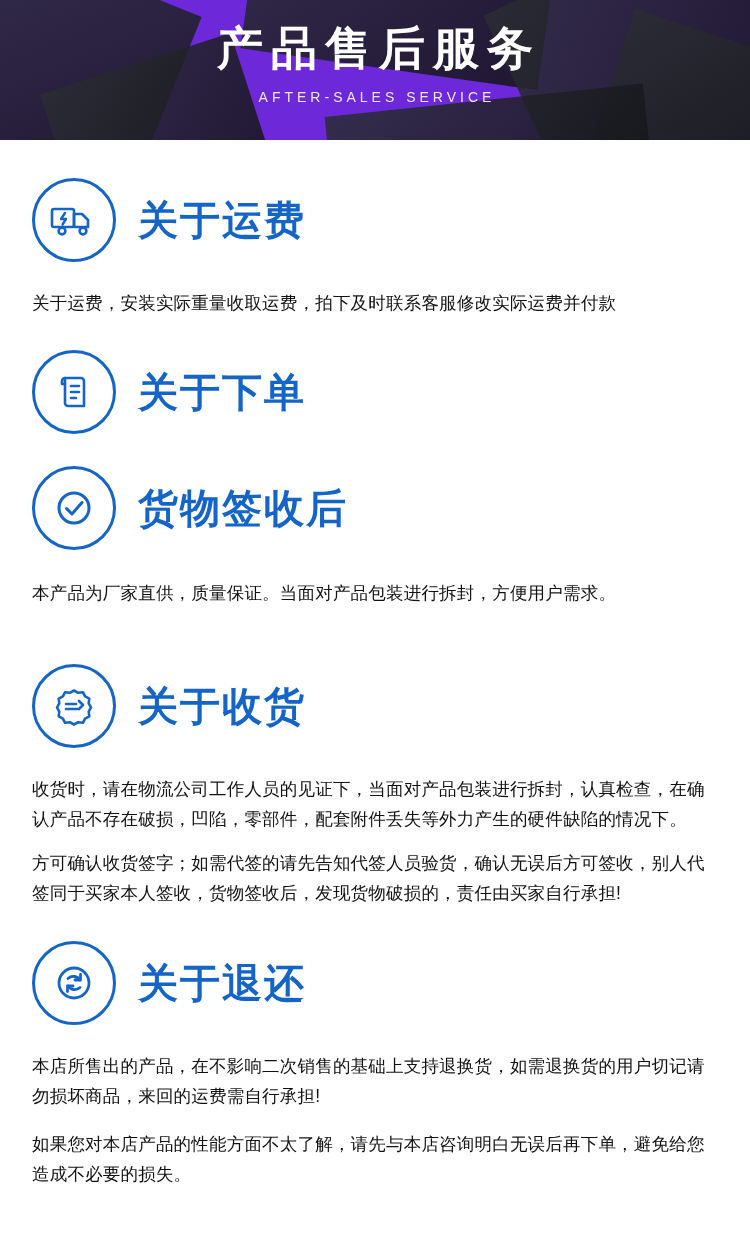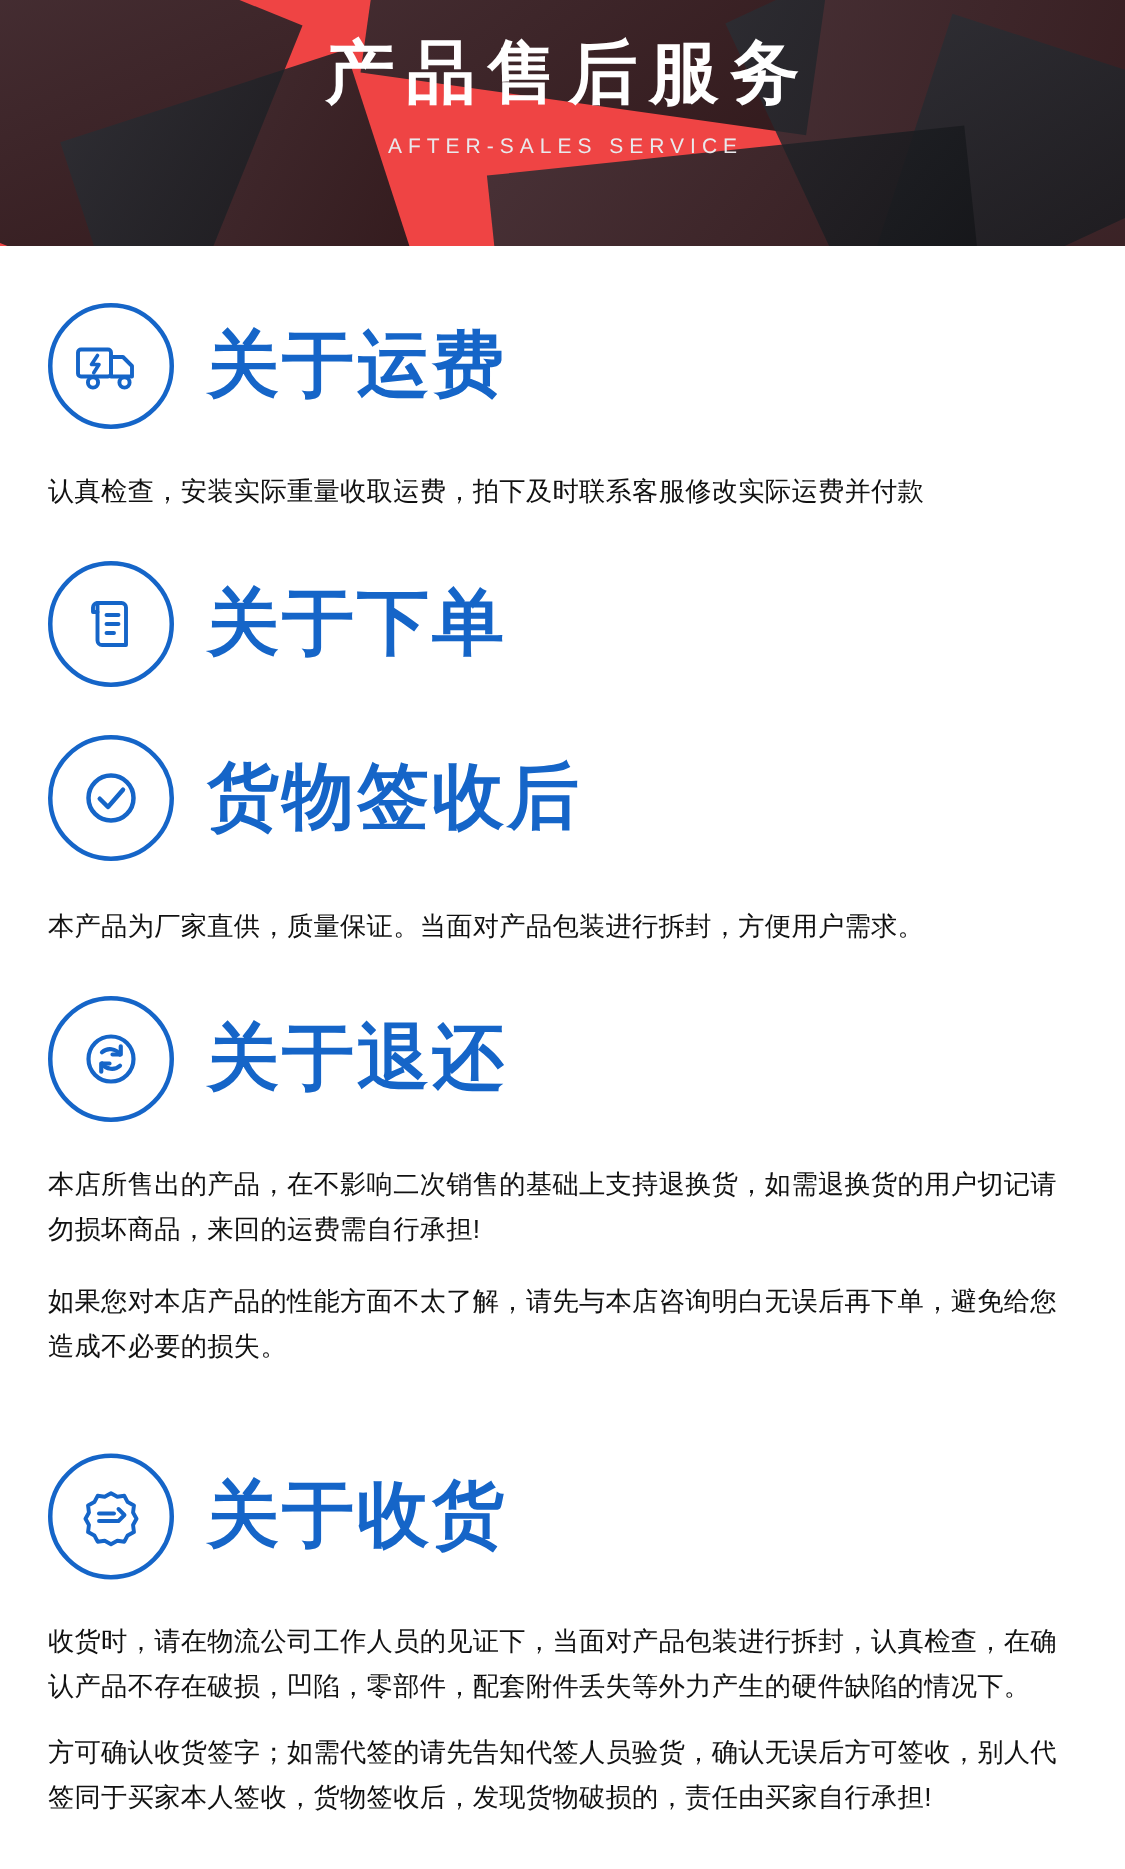--- a/index.html
+++ b/index.html
@@ -17,22 +17,22 @@
     min-height: 1246px;
     position: relative;
     overflow: hidden;
     background: #ffffff;
   }
 
   
   .header {
     position: relative;
     width: 750px;
-    height: 164px;
-    background: #ef4444;
+    height: 140px;
+    background: #6d28d9;
     overflow: hidden;
   }
   .header .facet {
     position: absolute;
     background: linear-gradient(135deg, #2a2d33 0%, #121316 100%);
     opacity: 0.85;
   }
   .f1 { left: -40px; top: -30px; width: 210px; height: 210px; transform: rotate(22deg); }
   .f2 { left: 60px; top: 60px; width: 200px; height: 160px; transform: rotate(-18deg);
         background: linear-gradient(120deg, #1b1d21 0%, #0b0b0d 100%); }
@@ -86,21 +86,21 @@
     border-radius: 50%;
     border: 3px solid #1565c8;
     display: flex;
     align-items: center;
     justify-content: center;
     flex: 0 0 auto;
     box-sizing: border-box;
   }
   .icon-circle svg { display: block; }
   .sec-title {
-    font-size: 48px;
+    font-size: 40px;
     font-weight: bold;
     color: #1565c8;
     letter-spacing: 2px;
     line-height: 1;
   }
   .sec-body {
     padding: 0 10px 0 14px;
   }
   .sec-body p {
     margin: 0 0 10px 0;
@@ -152,21 +152,21 @@
             <rect x="2" y="9" width="22" height="18" rx="2"></rect>
             <path d="M24 14h8l6 6v7H24z"></path>
             <circle cx="12" cy="31" r="3.4"></circle>
             <circle cx="33" cy="31" r="3.4"></circle>
             <path d="M15 13l-4 6h5l-3.5 5.5" stroke-width="2.4"></path>
           </svg>
         </div>
         <div class="sec-title">关于运费</div>
       </div>
       <div class="sec-body">
-        <p>认真检查，安装实际重量收取运费，拍下及时联系客服修改实际运费并付款</p>
+        <p>关于运费，安装实际重量收取运费，拍下及时联系客服修改实际运费并付款</p>
       </div>
     </div>
 
     <div class="section s2">
       <div class="sec-head">
         <div class="icon-circle">
           <svg width="44" height="44" viewBox="0 0 44 44" fill="none" stroke="#1565c8" stroke-width="2.6" stroke-linecap="round" stroke-linejoin="round">
             <path d="M13 8h16a3 3 0 0 1 3 3v25H16a3 3 0 0 1-3-3z"></path>
             <path d="M13 8a3 3 0 0 0-3 3v3h3"></path>
             <path d="M19 16h8"></path>
@@ -186,51 +186,51 @@
             <path d="M15.5 23.5l5.5 5.5 10-11.5"></path>
           </svg>
         </div>
         <div class="sec-title">货物签收后</div>
       </div>
       <div class="sec-body">
         <p>本产品为厂家直供，质量保证。当面对产品包装进行拆封，方便用户需求。</p>
       </div>
     </div>
 
+    <div class="section s5">
+      <div class="sec-head">
+        <div class="icon-circle">
+          <svg width="48" height="48" viewBox="0 0 48 48" fill="none" stroke="#1565c8" stroke-width="2.6" stroke-linecap="round" stroke-linejoin="round">
+            <path d="M24 8.5l4.2 2.3 4.7-.6 2.2 4.2 4.2 2.2-.6 4.7 2.3 4.2-2.3 4.2.6 4.7-4.2 2.2-2.2 4.2-4.7-.6-4.2 2.3-4.2-2.3-4.7.6-2.2-4.2-4.2-2.2.6-4.7-2.3-4.2 2.3-4.2-.6-4.7 4.2-2.2 2.2-4.2 4.7.6z"></path>
+            <path d="M16 27h12"></path>
+            <path d="M16 22h10"></path>
+            <path d="M29 19l4 4-4 4"></path>
+          </svg>
+        </div>
+        <div class="sec-title">关于收货</div>
+      </div>
+      <div class="sec-body">
+        <p>收货时，请在物流公司工作人员的见证下，当面对产品包装进行拆封，认真检查，在确认产品不存在破损，凹陷，零部件，配套附件丢失等外力产生的硬件缺陷的情况下。</p>
+        <p class="para-gap">方可确认收货签字；如需代签的请先告知代签人员验货，确认无误后方可签收，别人代签同于买家本人签收，货物签收后，发现货物破损的，责任由买家自行承担!</p>
+      </div>
+    </div>
+
     <div class="section s4">
       <div class="sec-head">
         <div class="icon-circle">
           <svg width="46" height="46" viewBox="0 0 46 46" fill="none" stroke="#1565c8" stroke-width="2.8" stroke-linecap="round" stroke-linejoin="round">
             <circle cx="23" cy="23" r="15"></circle>
             <path d="M17 18.5a8 8 0 0 1 12 1.5"></path>
             <path d="M29 27.5a8 8 0 0 1-12-1.5"></path>
             <path d="M29.5 14.5v5.5H24"></path>
             <path d="M16.5 31.5V26H22"></path>
           </svg>
         </div>
         <div class="sec-title">关于退还</div>
       </div>
       <div class="sec-body">
         <p>本店所售出的产品，在不影响二次销售的基础上支持退换货，如需退换货的用户切记请勿损坏商品，来回的运费需自行承担!</p>
         <p class="para-gap">如果您对本店产品的性能方面不太了解，请先与本店咨询明白无误后再下单，避免给您造成不必要的损失。</p>
       </div>
     </div>
 
-    <div class="section s5">
-      <div class="sec-head">
-        <div class="icon-circle">
-          <svg width="48" height="48" viewBox="0 0 48 48" fill="none" stroke="#1565c8" stroke-width="2.6" stroke-linecap="round" stroke-linejoin="round">
-            <path d="M24 8.5l4.2 2.3 4.7-.6 2.2 4.2 4.2 2.2-.6 4.7 2.3 4.2-2.3 4.2.6 4.7-4.2 2.2-2.2 4.2-4.7-.6-4.2 2.3-4.2-2.3-4.7.6-2.2-4.2-4.2-2.2.6-4.7-2.3-4.2 2.3-4.2-.6-4.7 4.2-2.2 2.2-4.2 4.7.6z"></path>
-            <path d="M16 27h12"></path>
-            <path d="M16 22h10"></path>
-            <path d="M29 19l4 4-4 4"></path>
-          </svg>
-        </div>
-        <div class="sec-title">关于收货</div>
-      </div>
-      <div class="sec-body">
-        <p>收货时，请在物流公司工作人员的见证下，当面对产品包装进行拆封，认真检查，在确认产品不存在破损，凹陷，零部件，配套附件丢失等外力产生的硬件缺陷的情况下。</p>
-        <p class="para-gap">方可确认收货签字；如需代签的请先告知代签人员验货，确认无误后方可签收，别人代签同于买家本人签收，货物签收后，发现货物破损的，责任由买家自行承担!</p>
-      </div>
-    </div>
-
   </div>
 </div>
 
 </body></html>

